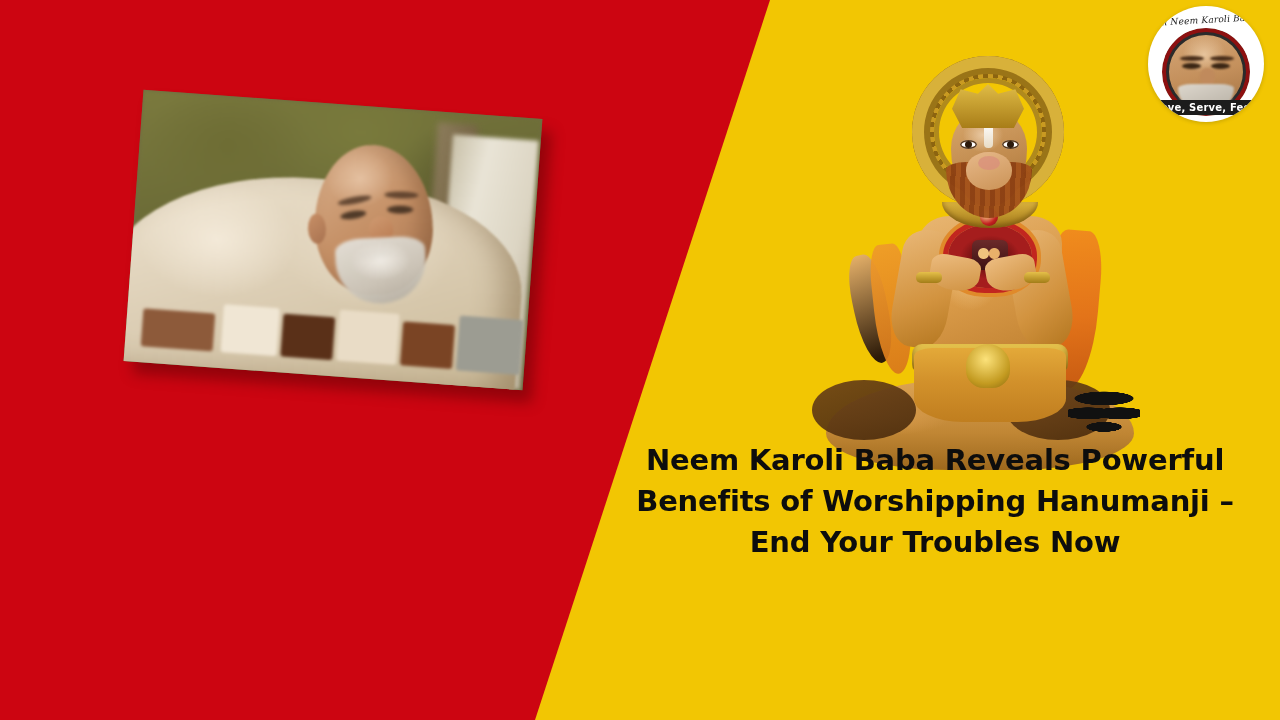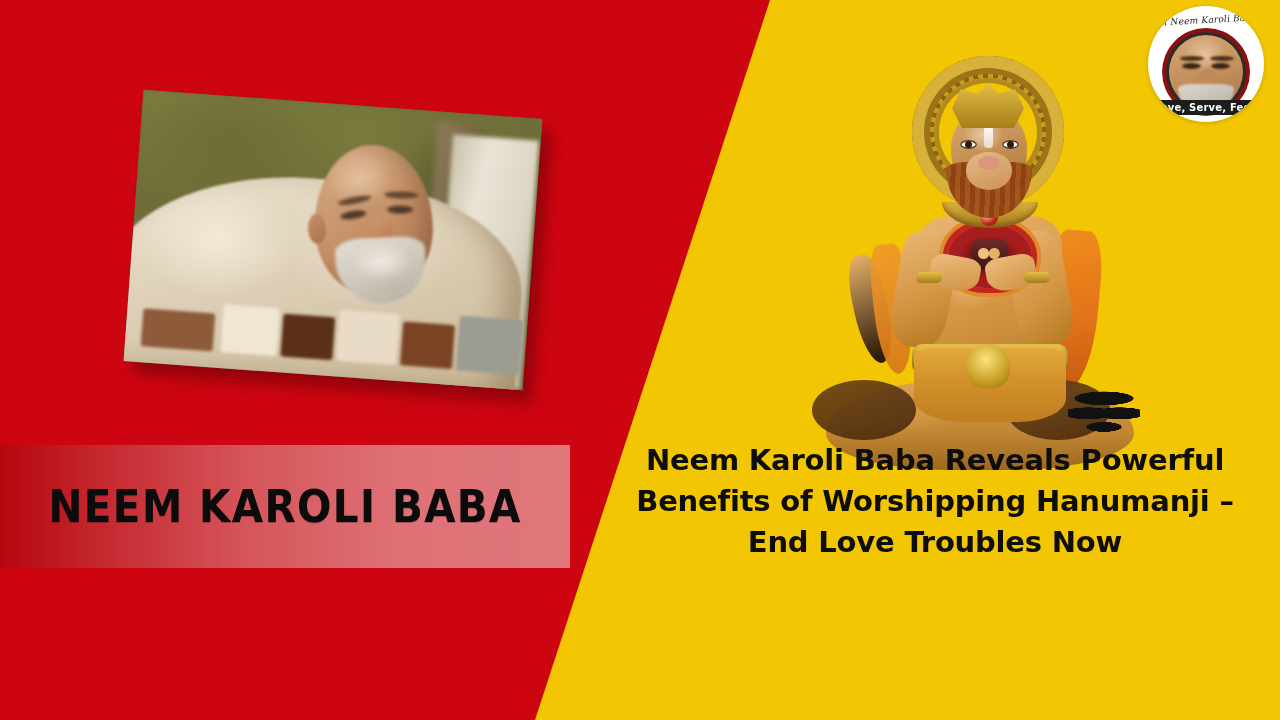--- a/index.html
+++ b/index.html
@@ -491,19 +491,16 @@
       <div class="lp-brow" style="left:18px; top:28px;"></div>
       <div class="lp-brow" style="left:48px; top:28px;"></div>
       <div class="lp-eye" style="left:20px; top:35px;"></div>
       <div class="lp-eye" style="left:49px; top:35px;"></div>
       <div class="lp-nose"></div>
       <div class="lp-beard"></div>
     </div>
     <div class="logo-banner">Love, Serve, Feed</div>
   </div>
 
-  <div class="title-bar">
-    <div class="title-text">NEEM KAROLI BABA</div>
-  </div>
-
-  <div class="headline">Neem Karoli Baba Reveals Powerful Benefits of Worshipping Hanumanji – End Love Troubles Now</div>
+
+  <div class="headline">Neem Karoli Baba Reveals Powerful Benefits of Worshipping Hanumanji – End Your Troubles Now</div>
 
 </div>
 
 </body></html>

